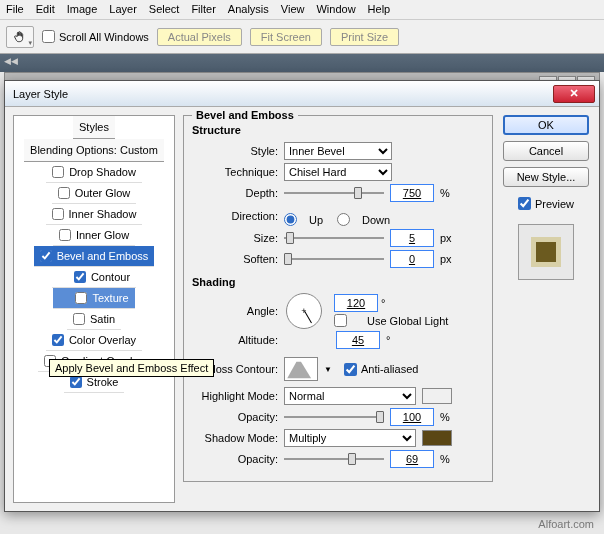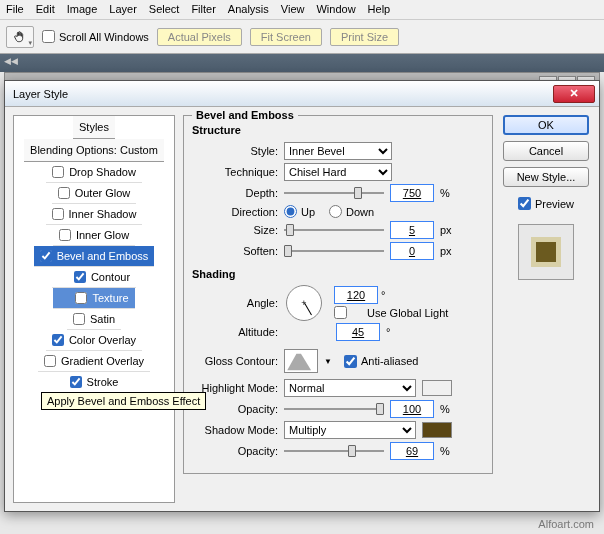--- a/index.html
+++ b/index.html
@@ -28,34 +28,34 @@
 .titlebar .close { width: 42px; height: 18px; background: linear-gradient(#e67,#c23); border: 1px solid #822; border-radius: 2px; color: #fff; display: flex; align-items: center; justify-content: center; font-weight: bold; }
 
 .dialog-body { display: flex; padding: 8px; gap: 8px; height: calc(100% - 26px); }
 
 .styles-panel { width: 162px; border: 1px solid #999; background: #fff; display: flex; flex-direction: column; align-items: center; }
 .styles-panel .hdr { padding: 5px 6px; border-bottom: 1px solid #999; background: #f8f8f8; }
 .styles-panel .row { padding: 4px 6px; border-bottom: 1px solid #ddd; display: flex; align-items: center; gap: 5px; position: relative; }
 .styles-panel .row input[type=checkbox] { width: 12px; height: 12px; }
 .styles-panel .row.sel { background: #2d6bc4; color: #fff; }
 .styles-panel .row.sub { padding-left: 22px; }
-.tooltip { position: absolute; left: 36px; top: 278px; background: #ffffe1; border: 1px solid #000; padding: 2px 5px; z-index: 50; white-space: nowrap; margin-top: 33px; }
+.tooltip { position: absolute; left: 44px; top: 278px; background: #ffffe1; border: 1px solid #000; padding: 2px 5px; z-index: 50; white-space: nowrap; }
 
 .settings { flex: 1; position: relative; }
 .fieldset { border: 1px solid #999; padding: 6px 8px 10px; margin-bottom: 6px; position: relative; }
 .fieldset .legend { position: absolute; top: -7px; left: 8px; background: #f0f0f0; padding: 0 4px; font-weight: bold; }
 .section-title { font-weight: bold; margin: 2px 0 6px 0; }
 .form-row { display: flex; align-items: center; margin: 3px 0; gap: 6px; }
 .form-row .lbl { width: 86px; text-align: right; }
 .form-row select { width: 108px; height: 18px; border: 1px solid #888; background: #fff; font-size: 11px; }
 .form-row input[type=text] { width: 44px; height: 18px; border: 1px solid #3b82f6; text-align: center; background: #fff; text-decoration: underline; }
 .slider { width: 100px; height: 16px; position: relative; display: inline-block; }
 .slider::before { content:""; position:absolute; left:0; right:0; top:7px; height:2px; background:#999; }
 .slider .thumb { position:absolute; top:2px; width:8px; height:12px; background:#ddd; border:1px solid #666; border-radius:1px; }
-.radio-row { display: flex; align-items: center; gap: 4px; }
+.radio-row { display: flex; align-items: center; gap: 12px; margin-top: 8px; }
 .radio-row input { margin: 0; }
 
 .angle-widget { width: 36px; height: 36px; border: 1px solid #888; border-radius: 50%; background: #fff; position: relative; margin: 0 6px; }
 .angle-widget::after { content:""; position:absolute; left:50%; top:50%; width:1px; height:14px; background:#000; transform-origin: top; transform: rotate(-30deg); }
 .angle-widget .cross { position:absolute; left:50%; top:50%; transform:translate(-50%,-50%); font-size:9px; }
 
 .contour { width: 34px; height: 24px; border: 1px solid #888; background: #fff; display:inline-flex; align-items:flex-end; justify-content:center; position:relative; }
 .contour svg { width:100%; height:100%; }
 .swatch { width: 30px; height: 16px; border: 1px solid #888; display:inline-block; }
 

